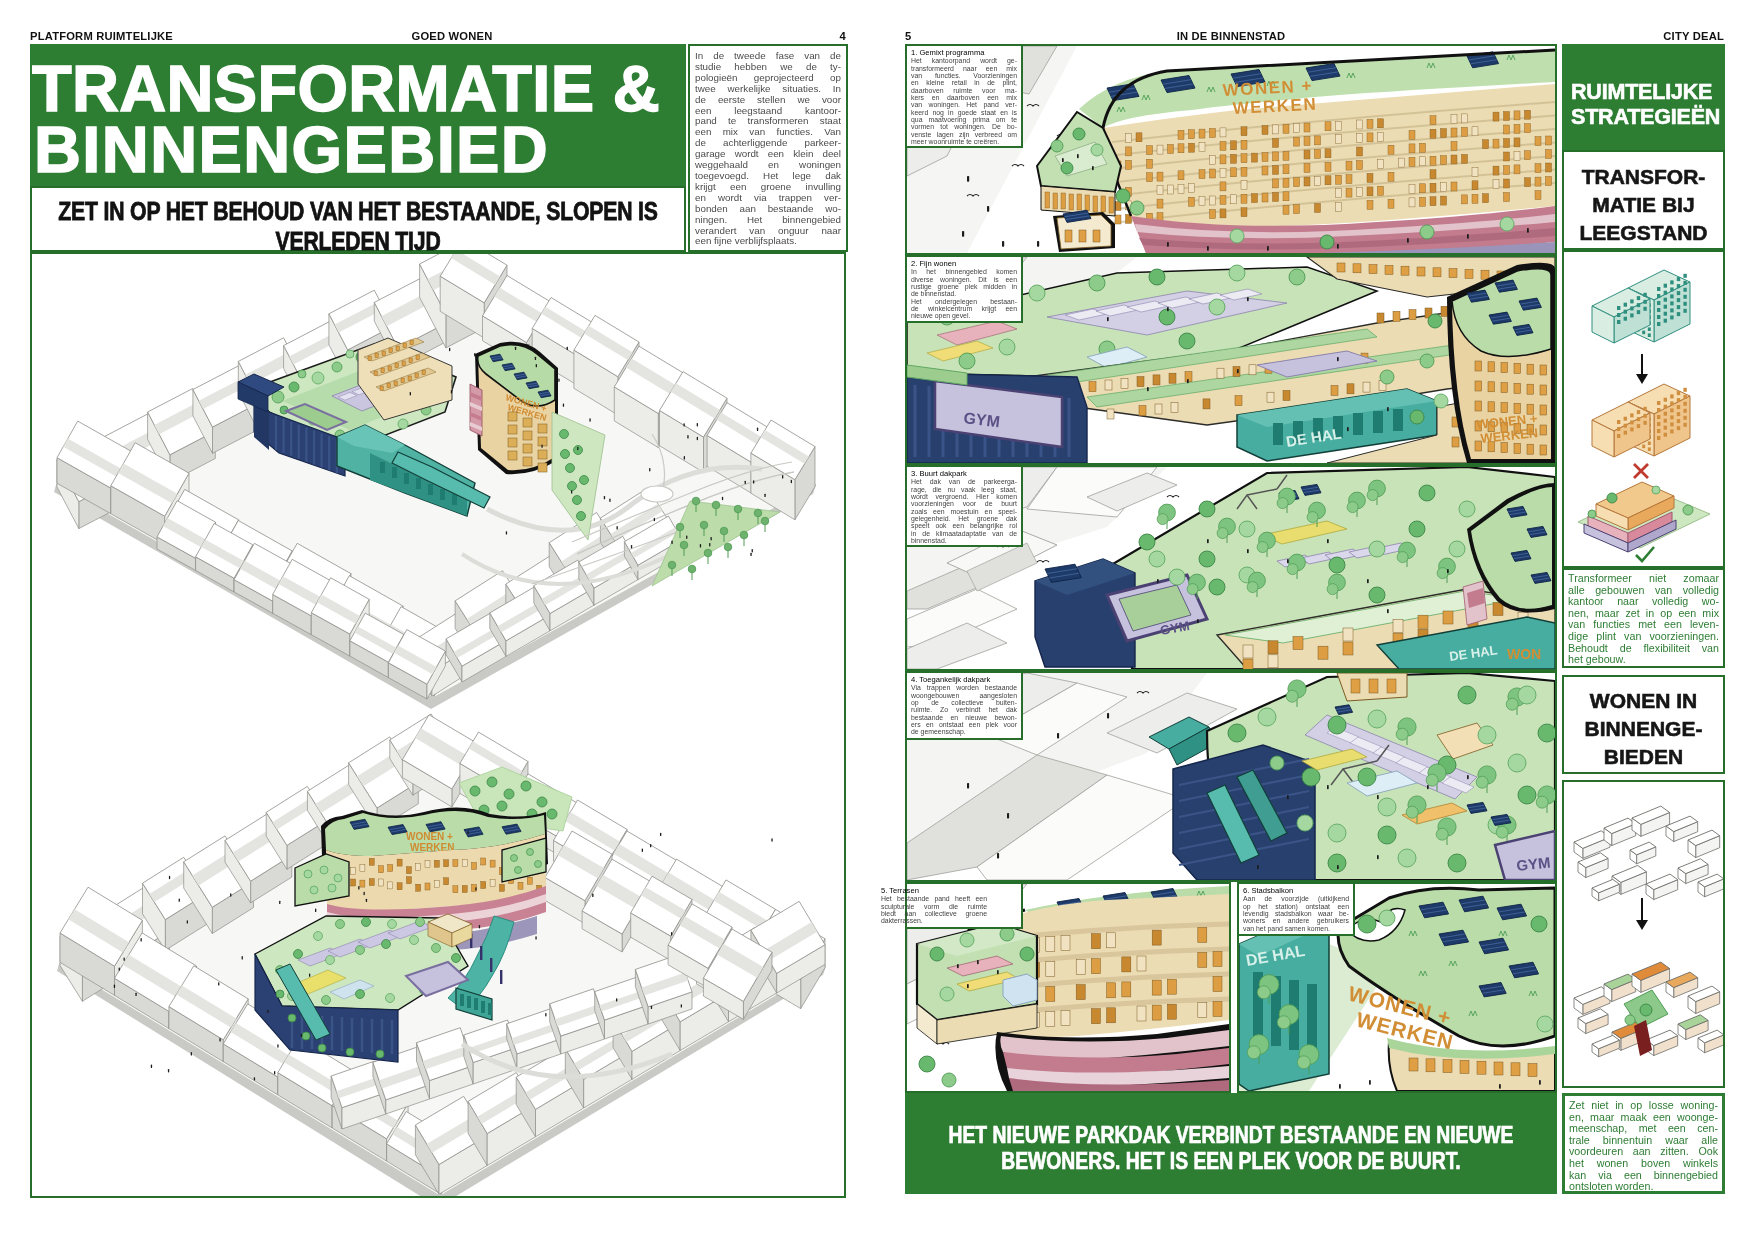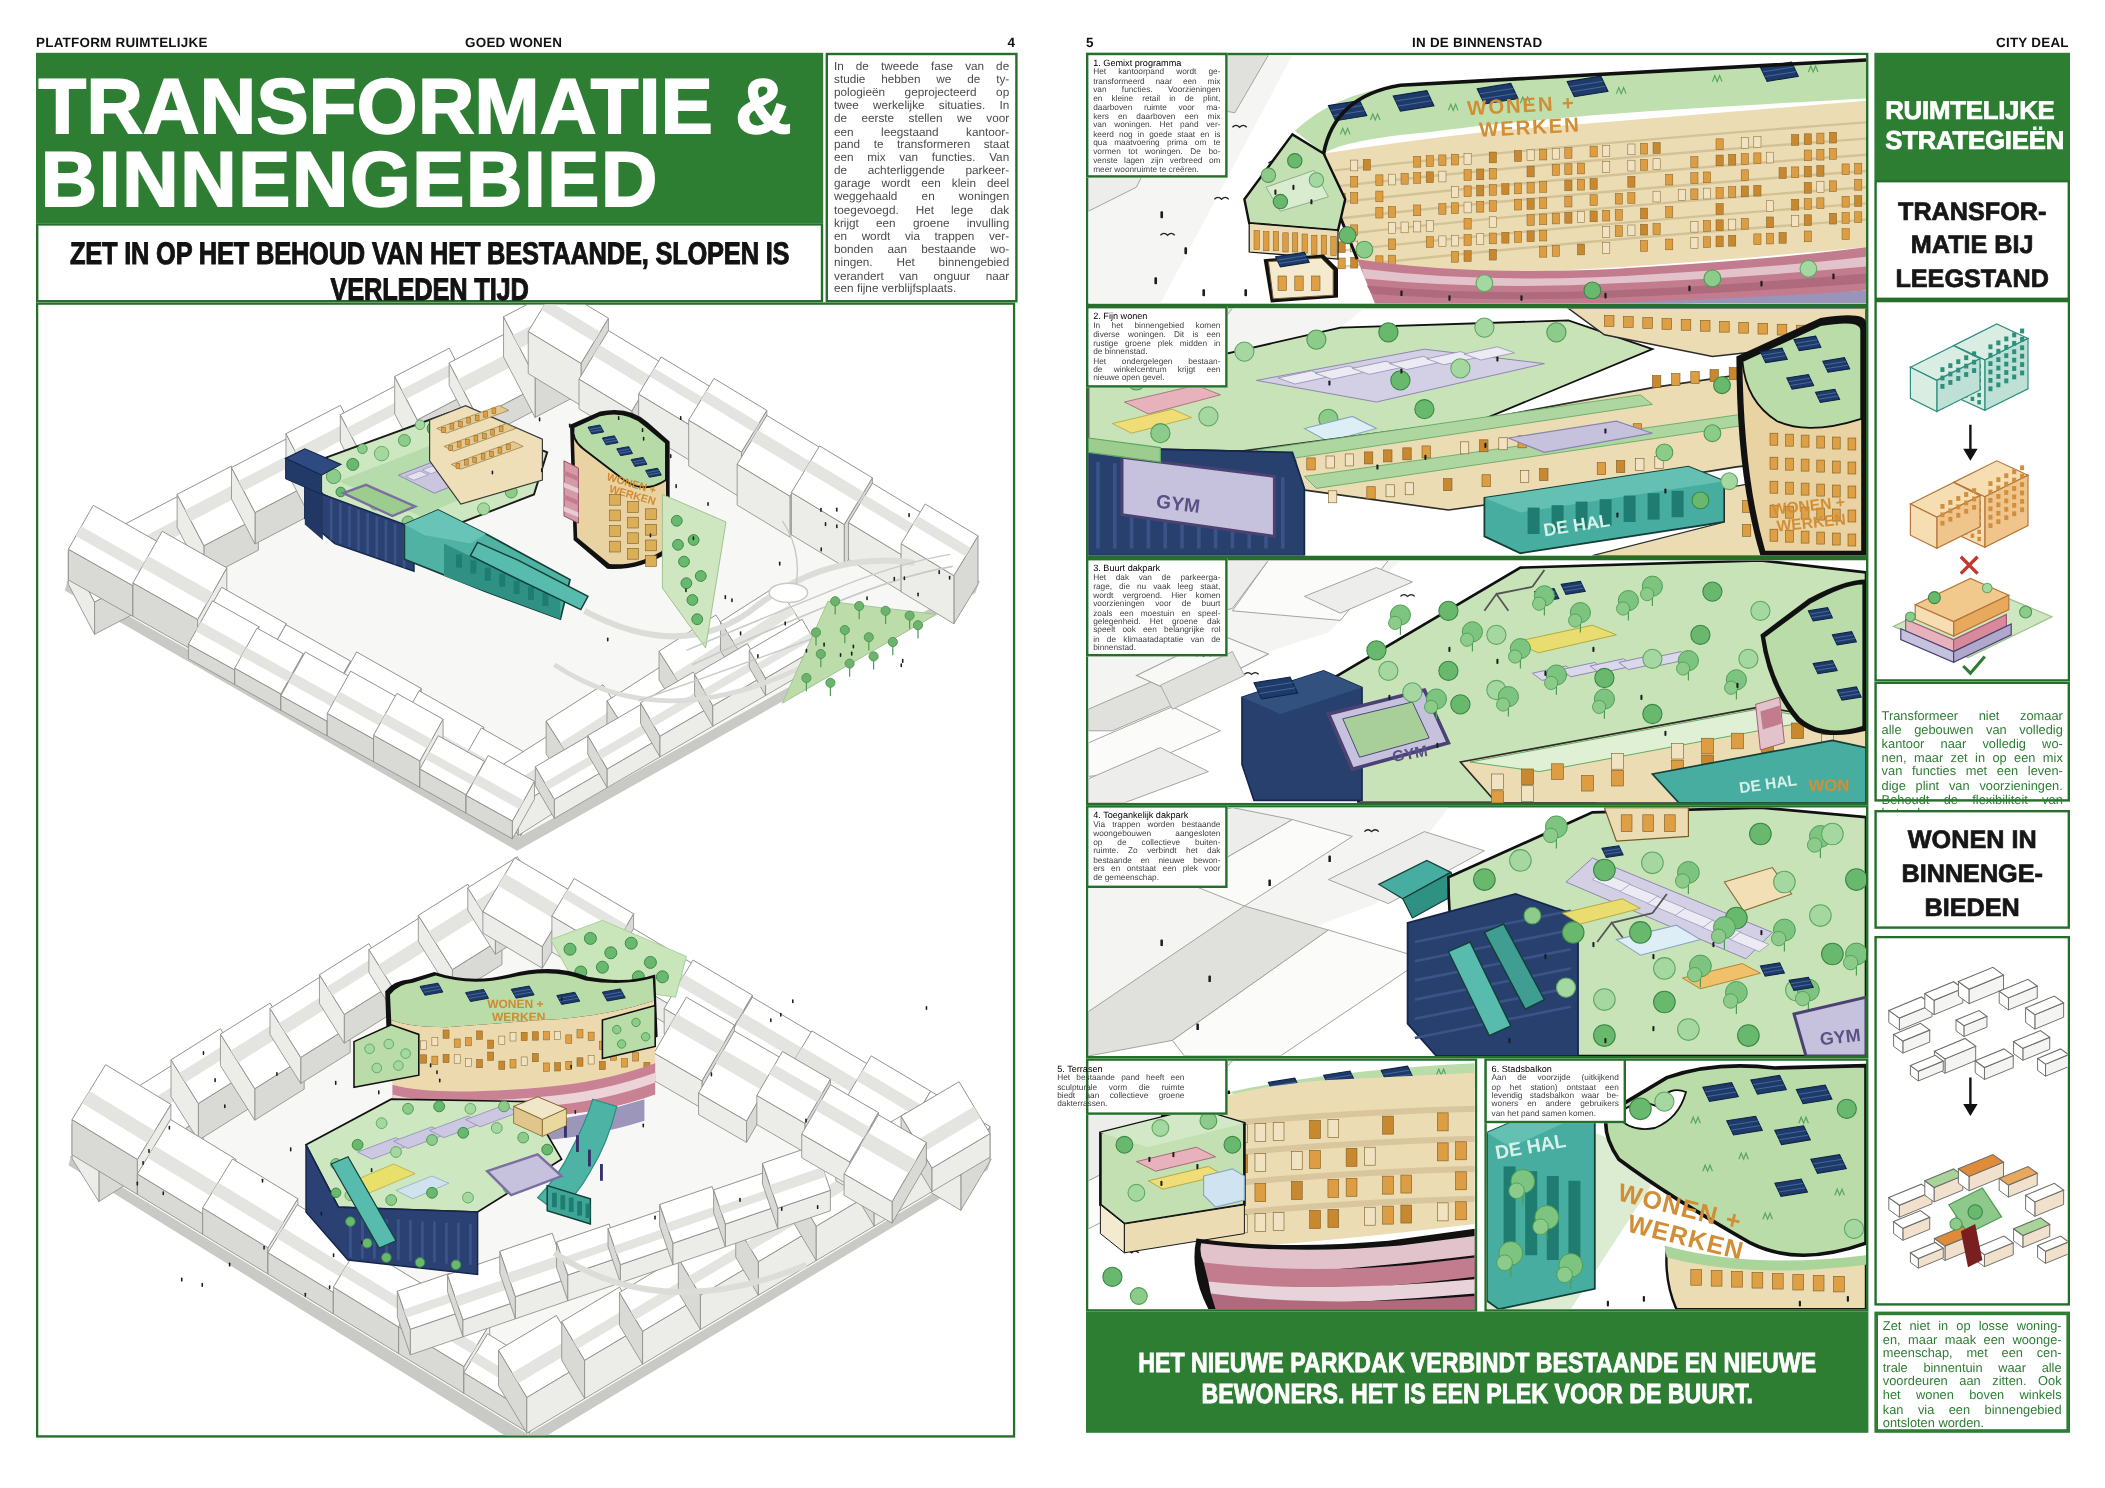--- a/index.html
+++ b/index.html
@@ -11,21 +11,21 @@
   .small{font-size:9.8px;line-height:10.9px;color:#4b4b4b;}
   .lbl{font-size:6.9px;line-height:7.35px;color:#3f3f3f;}
   .lblt{font-weight:normal;color:#000;font-size:7.6px;line-height:8.2px;}
   .greentxt{color:#2d7d33;}
 </style>
 </head>
 <body>
 
 <div class="abs hdr" style="left:30px;top:30px;">PLATFORM RUIMTELIJKE</div>
 
-<div class="abs hdr" style="left:328px;top:30px;width:200px;text-align:center;">GOED WONEN</div>
+<div class="abs hdr" style="left:352px;top:30px;width:200px;text-align:center;">GOED WONEN</div>
 
 <div class="abs hdr" style="left:800px;top:30px;width:46px;text-align:right;">4</div>
 
 <div class="abs" style="left:30px;top:44px;width:656px;height:142px;background:#2d7d33;"></div>
 
 <div class="abs" style="left:32px;top:51px;width:656px;text-align:left;font-weight:bold;font-size:65px;color:#fff;letter-spacing:0.3px;-webkit-text-stroke:1.5px #fff;">TRANSFORMATIE &amp;</div>
 
 <div class="abs" style="left:34px;top:112px;width:656px;text-align:left;font-weight:bold;font-size:65px;color:#fff;letter-spacing:1.4px;-webkit-text-stroke:1.5px #fff;">BINNENGEBIED</div>
 
 <div class="abs gborder" style="left:30px;top:186px;width:656px;height:66px;"></div>
@@ -1979,21 +1979,21 @@
     <polygon points="20.0,272.0 64.0,291.0 64.0,300.0 20.0,281.0" fill="#c6c2dd" stroke="#4b4273" stroke-width="1"></polygon>
     <polygon points="64.0,291.0 112.0,268.0 112.0,277.0 64.0,300.0" fill="#b0a8cc" stroke="#4b4273" stroke-width="1"></polygon>
     <circle cx="48.0" cy="246.0" r="5.0" fill="#68b96e" stroke="#3c8746" stroke-width="0.9"></circle>
     <circle cx="92.0" cy="238.0" r="4.0" fill="#a5d8a0" stroke="#5fa863" stroke-width="0.9"></circle>
     <circle cx="124.0" cy="258.0" r="5.0" fill="#8dcb8b" stroke="#4e9b53" stroke-width="0.9"></circle>
     <circle cx="28.0" cy="262.0" r="4.0" fill="#8dcb8b" stroke="#4e9b53" stroke-width="0.9"></circle>
     <path d="M72,303 L78,309 L90,295" stroke="#2d7d33" stroke-width="2.6" fill="none"></path>
   </svg>
 
 <div class="abs gborder" style="left:1562px;top:568px;width:163px;height:100px;"></div>
-<div class="abs greentxt" style="left:1568px;top:592px;width:151px;font-size:10.7px;line-height:11.6px;">
+<div class="abs greentxt" style="left:1568px;top:573px;width:151px;font-size:10.7px;line-height:11.6px;">
 <div class="jl">Transformeer niet zomaar</div>
 <div class="jl">alle gebouwen van volledig</div>
 <div class="jl">kantoor naar volledig wo-</div>
 <div class="jl">nen, maar zet in op een mix</div>
 <div class="jl">van functies met een leven-</div>
 <div class="jl">dige plint van voorzieningen.</div>
 <div class="jl">Behoudt de flexibiliteit van</div>
 <div>het gebouw.</div>
 </div>
 

